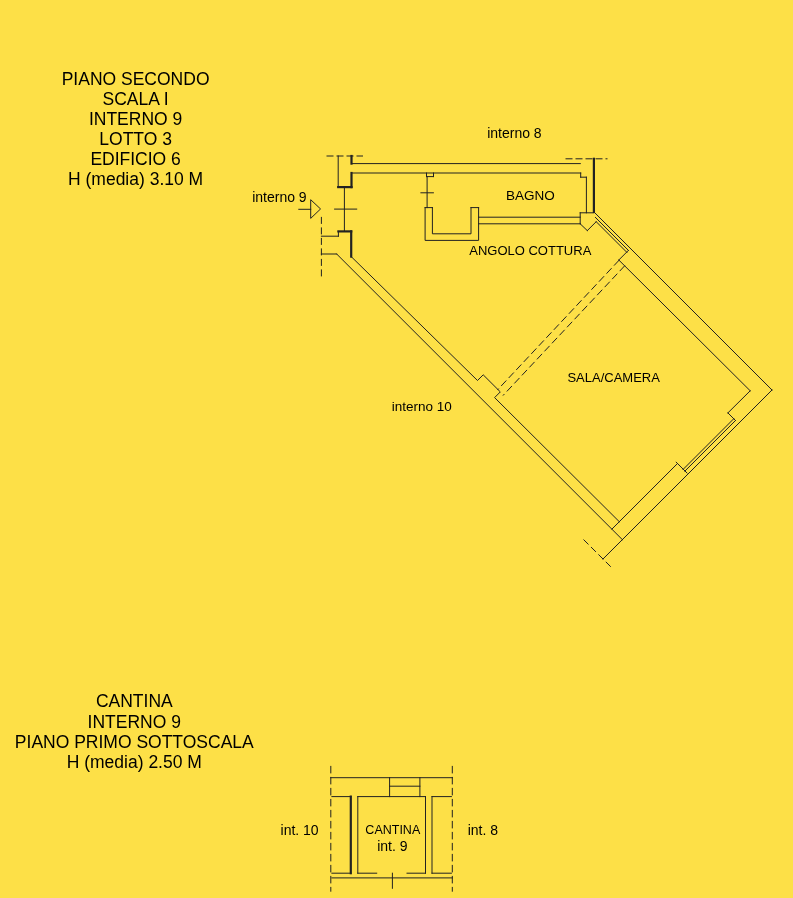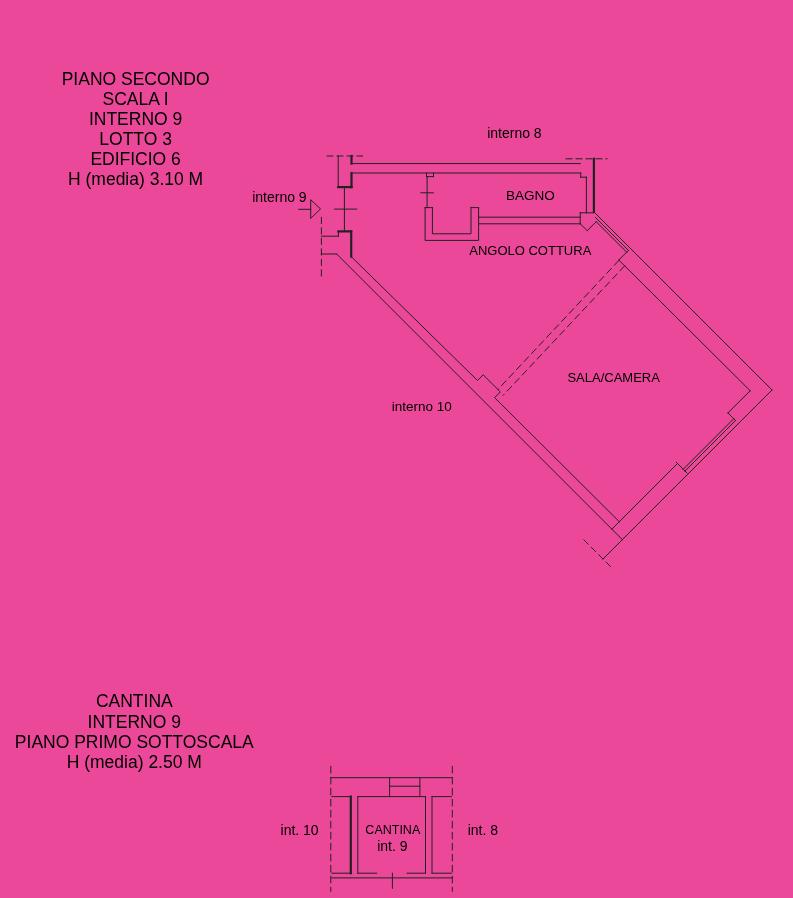--- a/index.html
+++ b/index.html
@@ -1,16 +1,16 @@
 <!DOCTYPE html>
 <html><head>
 <meta charset="utf-8">
 <style>
 html,body{margin:0;padding:0;background:#fff;}
-#page{width:793px;height:898px;position:relative;background:#ec4899;overflow:hidden;}
+#page{width:793px;height:898px;position:relative;background:#fde047;overflow:hidden;}
 text{font-family:"Liberation Sans",sans-serif;fill:#000;}
 .tb{font-size:17.5px;}
 .lb{font-size:14px;}
 </style>
 </head>
 <body>
 <div id="page">
 <svg width="793" height="898" viewBox="0 0 793 898">
 <g fill="none" stroke="#222" stroke-width="1" stroke-linecap="square">
 

